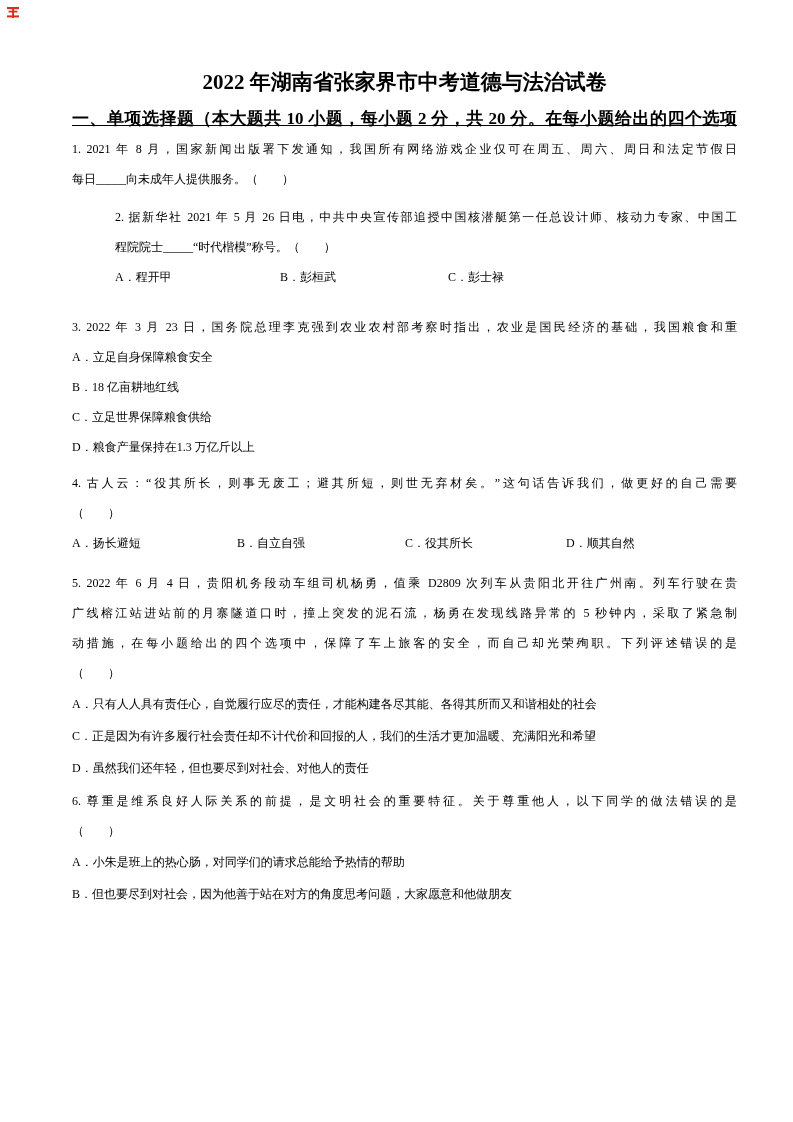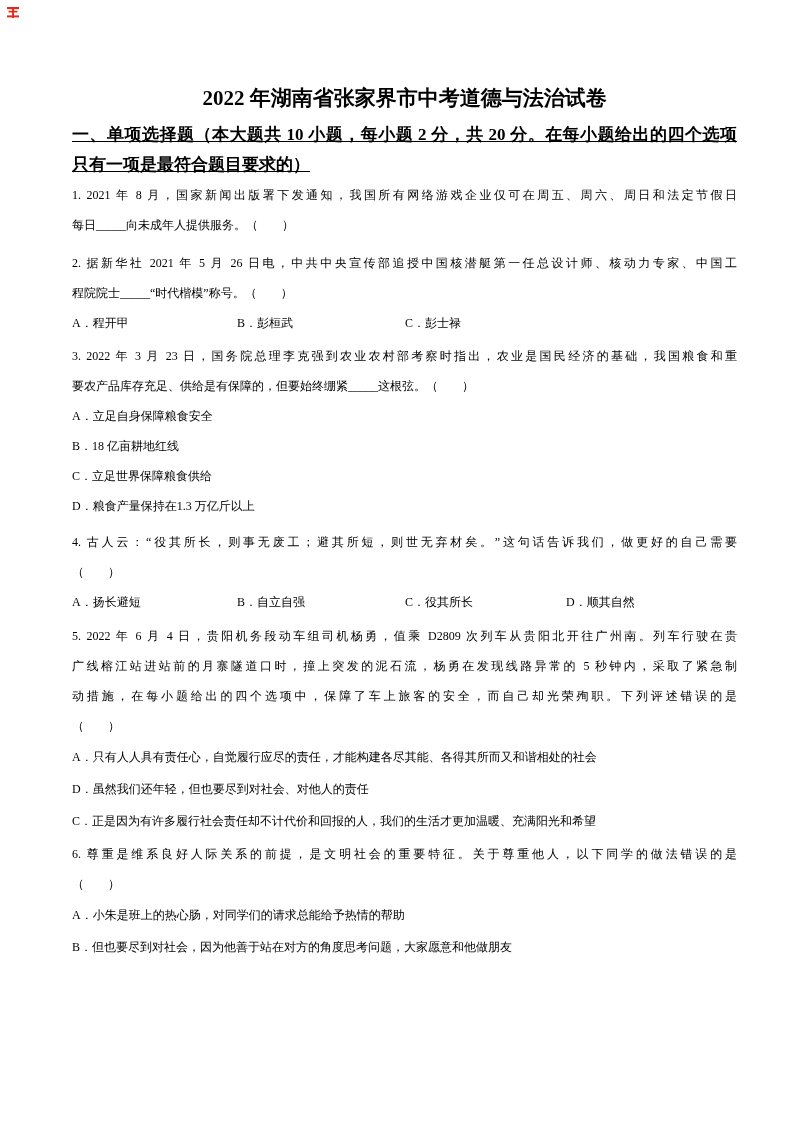--- a/index.html
+++ b/index.html
@@ -11,21 +11,21 @@
     position: relative;
     overflow: hidden;
   }
   .page { position: absolute; inset: 0; background: #ffffff; }
   .logo {
     position: absolute; left: 7px; top: 7px;
     width: 12px; height: 11px;
   }
   .content {
     position: absolute;
-    left: 72px; right: 56px; top: 16px;
+    left: 72px; right: 56px; top: 0;
   }
   .title {
     margin-top: 66px;
     height: 32px; line-height: 32px;
     text-align: center;
     font-size: 21px;
     font-weight: bold;
     white-space: nowrap;
   }
   .intro { margin-top: 6px; font-weight: bold; }
@@ -40,24 +40,24 @@
     text-align: justify;
     text-align-last: justify;
   }
   .line.sp { height: 32px; line-height: 32px; }
   .optrow {
     display: grid;
     grid-template-columns: 165px 168px 161px 1fr;
   }
   .optrow span { display: block; }
   .question { margin-top: 0; }
-  .q2 { margin-top: 8px; }
-  .q3 { margin-top: 3px; }
+  .q2 { margin-top: 8px; margin-left: 43px; }
+  .q3 { margin-top: 20px; }
   .q4 { margin-top: 6px; }
-  .q5 { margin-top: 4px; }
+  .q5 { margin-top: 10px; }
   .q6 { margin-top: 2px; }
 </style>
 </head>
 <body>
 
 <div class="page">
 
   <svg class="logo" viewBox="0 0 12 11" aria-hidden="true">
     <g fill="#e02b1d">
       <rect x="0" y="0" width="12" height="2.2"></rect>
@@ -66,41 +66,39 @@
       <rect x="0" y="8.4" width="12" height="2"></rect>
     </g>
   </svg>
 
   <div class="content">
 
     <div class="title">2022 年湖南省张家界市中考道德与法治试卷</div>
 
     <div class="intro">
       <div class="line full">一、单项选择题（本大题共 10 小题，每小题 2 分，共 20 分。在每小题给出的四个选项中，</div>
-      <div class="line">只有一项是最符合题目要求的）</div>
     </div>
 
     <section class="question q1">
       <div class="line full">1. 2021 年 8 月，国家新闻出版署下发通知，我国所有网络游戏企业仅可在周五、周六、周日和法定节假日</div>
       <div class="line">每日_____向未成年人提供服务。（　　）</div>
     </section>
 
     <section class="question q2">
       <div class="line full">2. 据新华社 2021 年 5 月 26 日电，中共中央宣传部追授中国核潜艇第一任总设计师、核动力专家、中国工</div>
       <div class="line">程院院士_____“时代楷模”称号。（　　）</div>
       <div class="line optrow">
         <span>A．程开甲</span>
         <span>B．彭桓武</span>
         <span>C．彭士禄</span>
       </div>
     </section>
 
     <section class="question q3">
       <div class="line full">3. 2022 年 3 月 23 日，国务院总理李克强到农业农村部考察时指出，农业是国民经济的基础，我国粮食和重</div>
-      <div class="line">要农产品库存充足、供给是有保障的，但要始终绷紧_____这根弦。（　　）</div>
       <div class="line">A．立足自身保障粮食安全</div>
       <div class="line">B．18 亿亩耕地红线</div>
       <div class="line">C．立足世界保障粮食供给</div>
       <div class="line">D．粮食产量保持在1.3 万亿斤以上</div>
     </section>
 
     <section class="question q4">
       <div class="line full">4. 古人云：“役其所长，则事无废工；避其所短，则世无弃材矣。”这句话告诉我们，做更好的自己需要</div>
       <div class="line">（　　）</div>
       <div class="line optrow">
@@ -110,22 +108,22 @@
         <span>D．顺其自然</span>
       </div>
     </section>
 
     <section class="question q5">
       <div class="line full">5. 2022 年 6 月 4 日，贵阳机务段动车组司机杨勇，值乘 D2809 次列车从贵阳北开往广州南。列车行驶在贵</div>
       <div class="line full">广线榕江站进站前的月寨隧道口时，撞上突发的泥石流，杨勇在发现线路异常的 5 秒钟内，采取了紧急制</div>
       <div class="line full">动措施，在每小题给出的四个选项中，保障了车上旅客的安全，而自己却光荣殉职。下列评述错误的是</div>
       <div class="line">（　　）</div>
       <div class="line sp">A．只有人人具有责任心，自觉履行应尽的责任，才能构建各尽其能、各得其所而又和谐相处的社会</div>
+      <div class="line sp">C．正是因为有许多履行社会责任却不计代价和回报的人，我们的生活才更加温暖、充满阳光和希望</div>
       <div class="line sp">D．虽然我们还年轻，但也要尽到对社会、对他人的责任</div>
-      <div class="line sp">C．正是因为有许多履行社会责任却不计代价和回报的人，我们的生活才更加温暖、充满阳光和希望</div>
     </section>
 
     <section class="question q6">
       <div class="line full">6. 尊重是维系良好人际关系的前提，是文明社会的重要特征。关于尊重他人，以下同学的做法错误的是</div>
       <div class="line">（　　）</div>
       <div class="line sp">A．小朱是班上的热心肠，对同学们的请求总能给予热情的帮助</div>
       <div class="line sp">B．但也要尽到对社会，因为他善于站在对方的角度思考问题，大家愿意和他做朋友</div>
     </section>
 
   </div>

